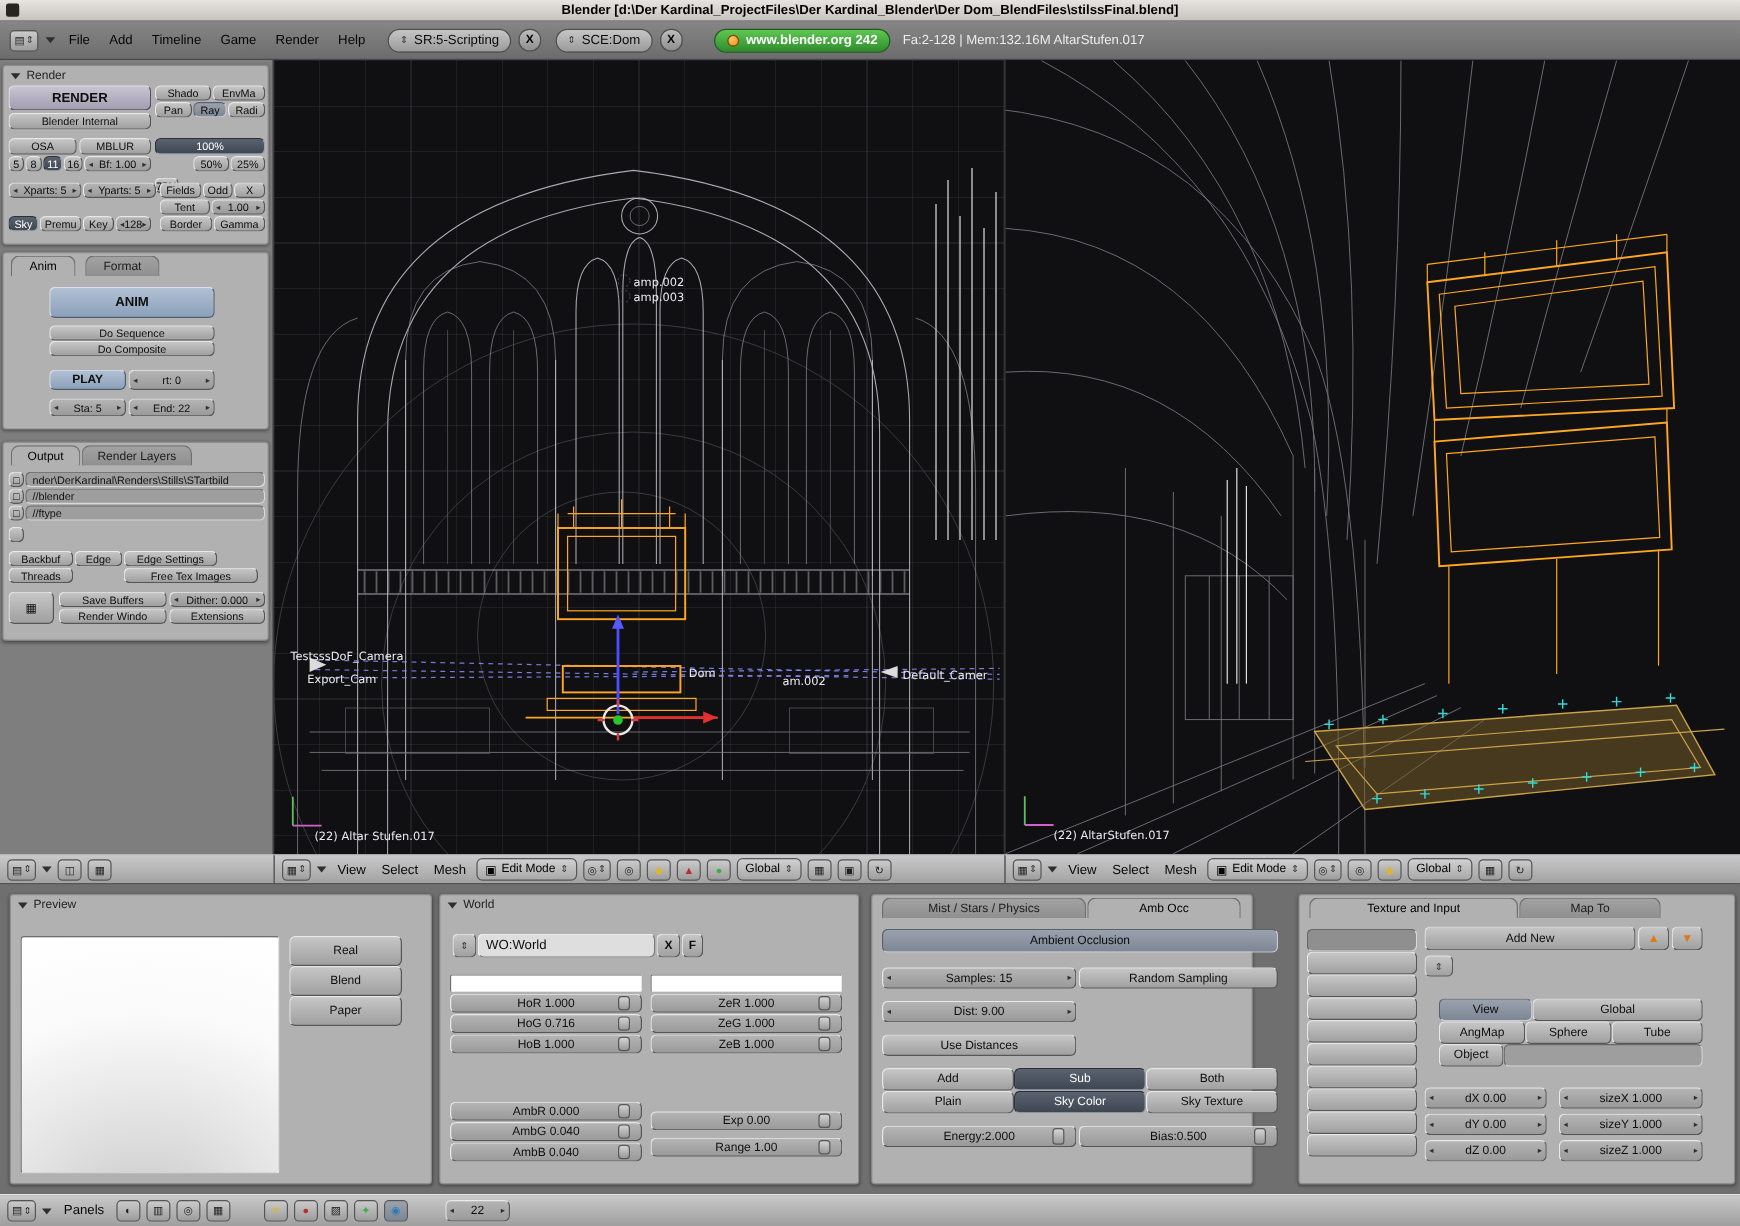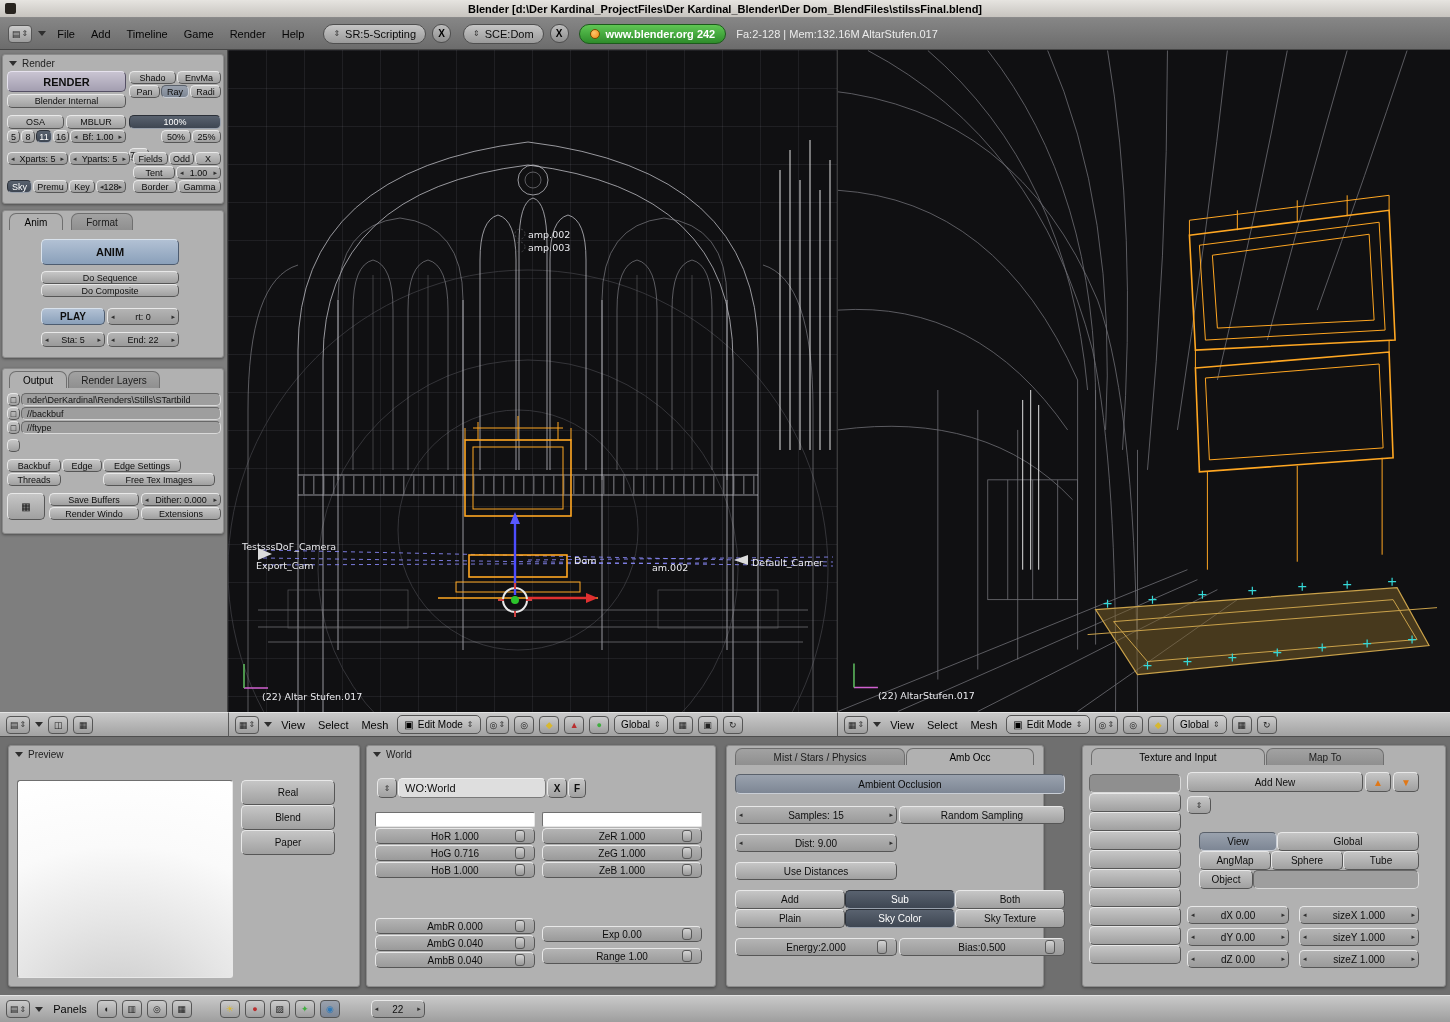--- a/index.html
+++ b/index.html
@@ -103,21 +103,21 @@
     <span class="selbox" style="margin-left:8px">
         <span class="updown">⇕</span>
         <span>SR:5-Scripting</span>
       </span>
     <span class="xbtn">X</span>
     <span class="selbox" style="margin-left:6px">
         <span class="updown">⇕</span>
         <span>SCE:Dom</span>
       </span>
     <span class="xbtn">X</span>
-    <span class="greenbtn" style="margin-left:4px">
+    <span class="greenbtn" style="margin-left:20px">
         <span class="gdot"></span>
         <span>www.blender.org 242</span>
       </span>
     <span class="stats">Fa:2-128 | Mem:132.16M AltarStufen.017</span>
   </div>
 
   <div class="main">
 
     <div class="leftcol">
 
@@ -170,21 +170,21 @@
         <div class="b sm num stp ab" style="left:38px;top:121px;width:64px;height:15px">Sta: 5</div>
         <div class="b sm num stp ab" style="left:104px;top:121px;width:72px;height:15px">End: 22</div>
       </div>
 
       <div class="panel" style="left:2px;top:318px;width:222px;height:166px">
         <div class="tab act" style="left:6px;top:2px;width:58px">Output</div>
         <div class="tab" style="left:65px;top:2px;width:92px">Render Layers</div>
         <div class="b sm ab" style="left:4px;top:24px;width:13px;height:13px">□</div>
         <div class="b sm fld ab" style="left:18px;top:24px;width:200px;height:13px">nder\DerKardinal\Renders\Stills\STartbild</div>
         <div class="b sm ab" style="left:4px;top:38px;width:13px;height:13px">□</div>
-        <div class="b sm fld ab" style="left:18px;top:38px;width:200px;height:13px">//backbuf</div>
+        <div class="b sm fld ab" style="left:18px;top:38px;width:200px;height:13px">//blender</div>
         <div class="b sm ab" style="left:4px;top:52px;width:13px;height:13px">□</div>
         <div class="b sm fld ab" style="left:18px;top:52px;width:200px;height:13px">//ftype</div>
         <div class="b sm ab" style="left:4px;top:70px;width:13px;height:13px"></div>
         <div class="b sm ab" style="left:4px;top:90px;width:54px;height:13px">Backbuf</div>
         <div class="b sm ab" style="left:59px;top:90px;width:40px;height:13px">Edge</div>
         <div class="b sm ab" style="left:100px;top:90px;width:78px;height:13px">Edge Settings</div>
         <div class="b sm ab" style="left:4px;top:104px;width:54px;height:13px">Threads</div>
         <div class="b sm ab" style="left:100px;top:104px;width:112px;height:13px">Free Tex Images</div>
         <div class="b ab" style="left:4px;top:124px;width:38px;height:27px">▦</div>
         <div class="b sm ab" style="left:46px;top:124px;width:90px;height:13px">Save Buffers</div>

